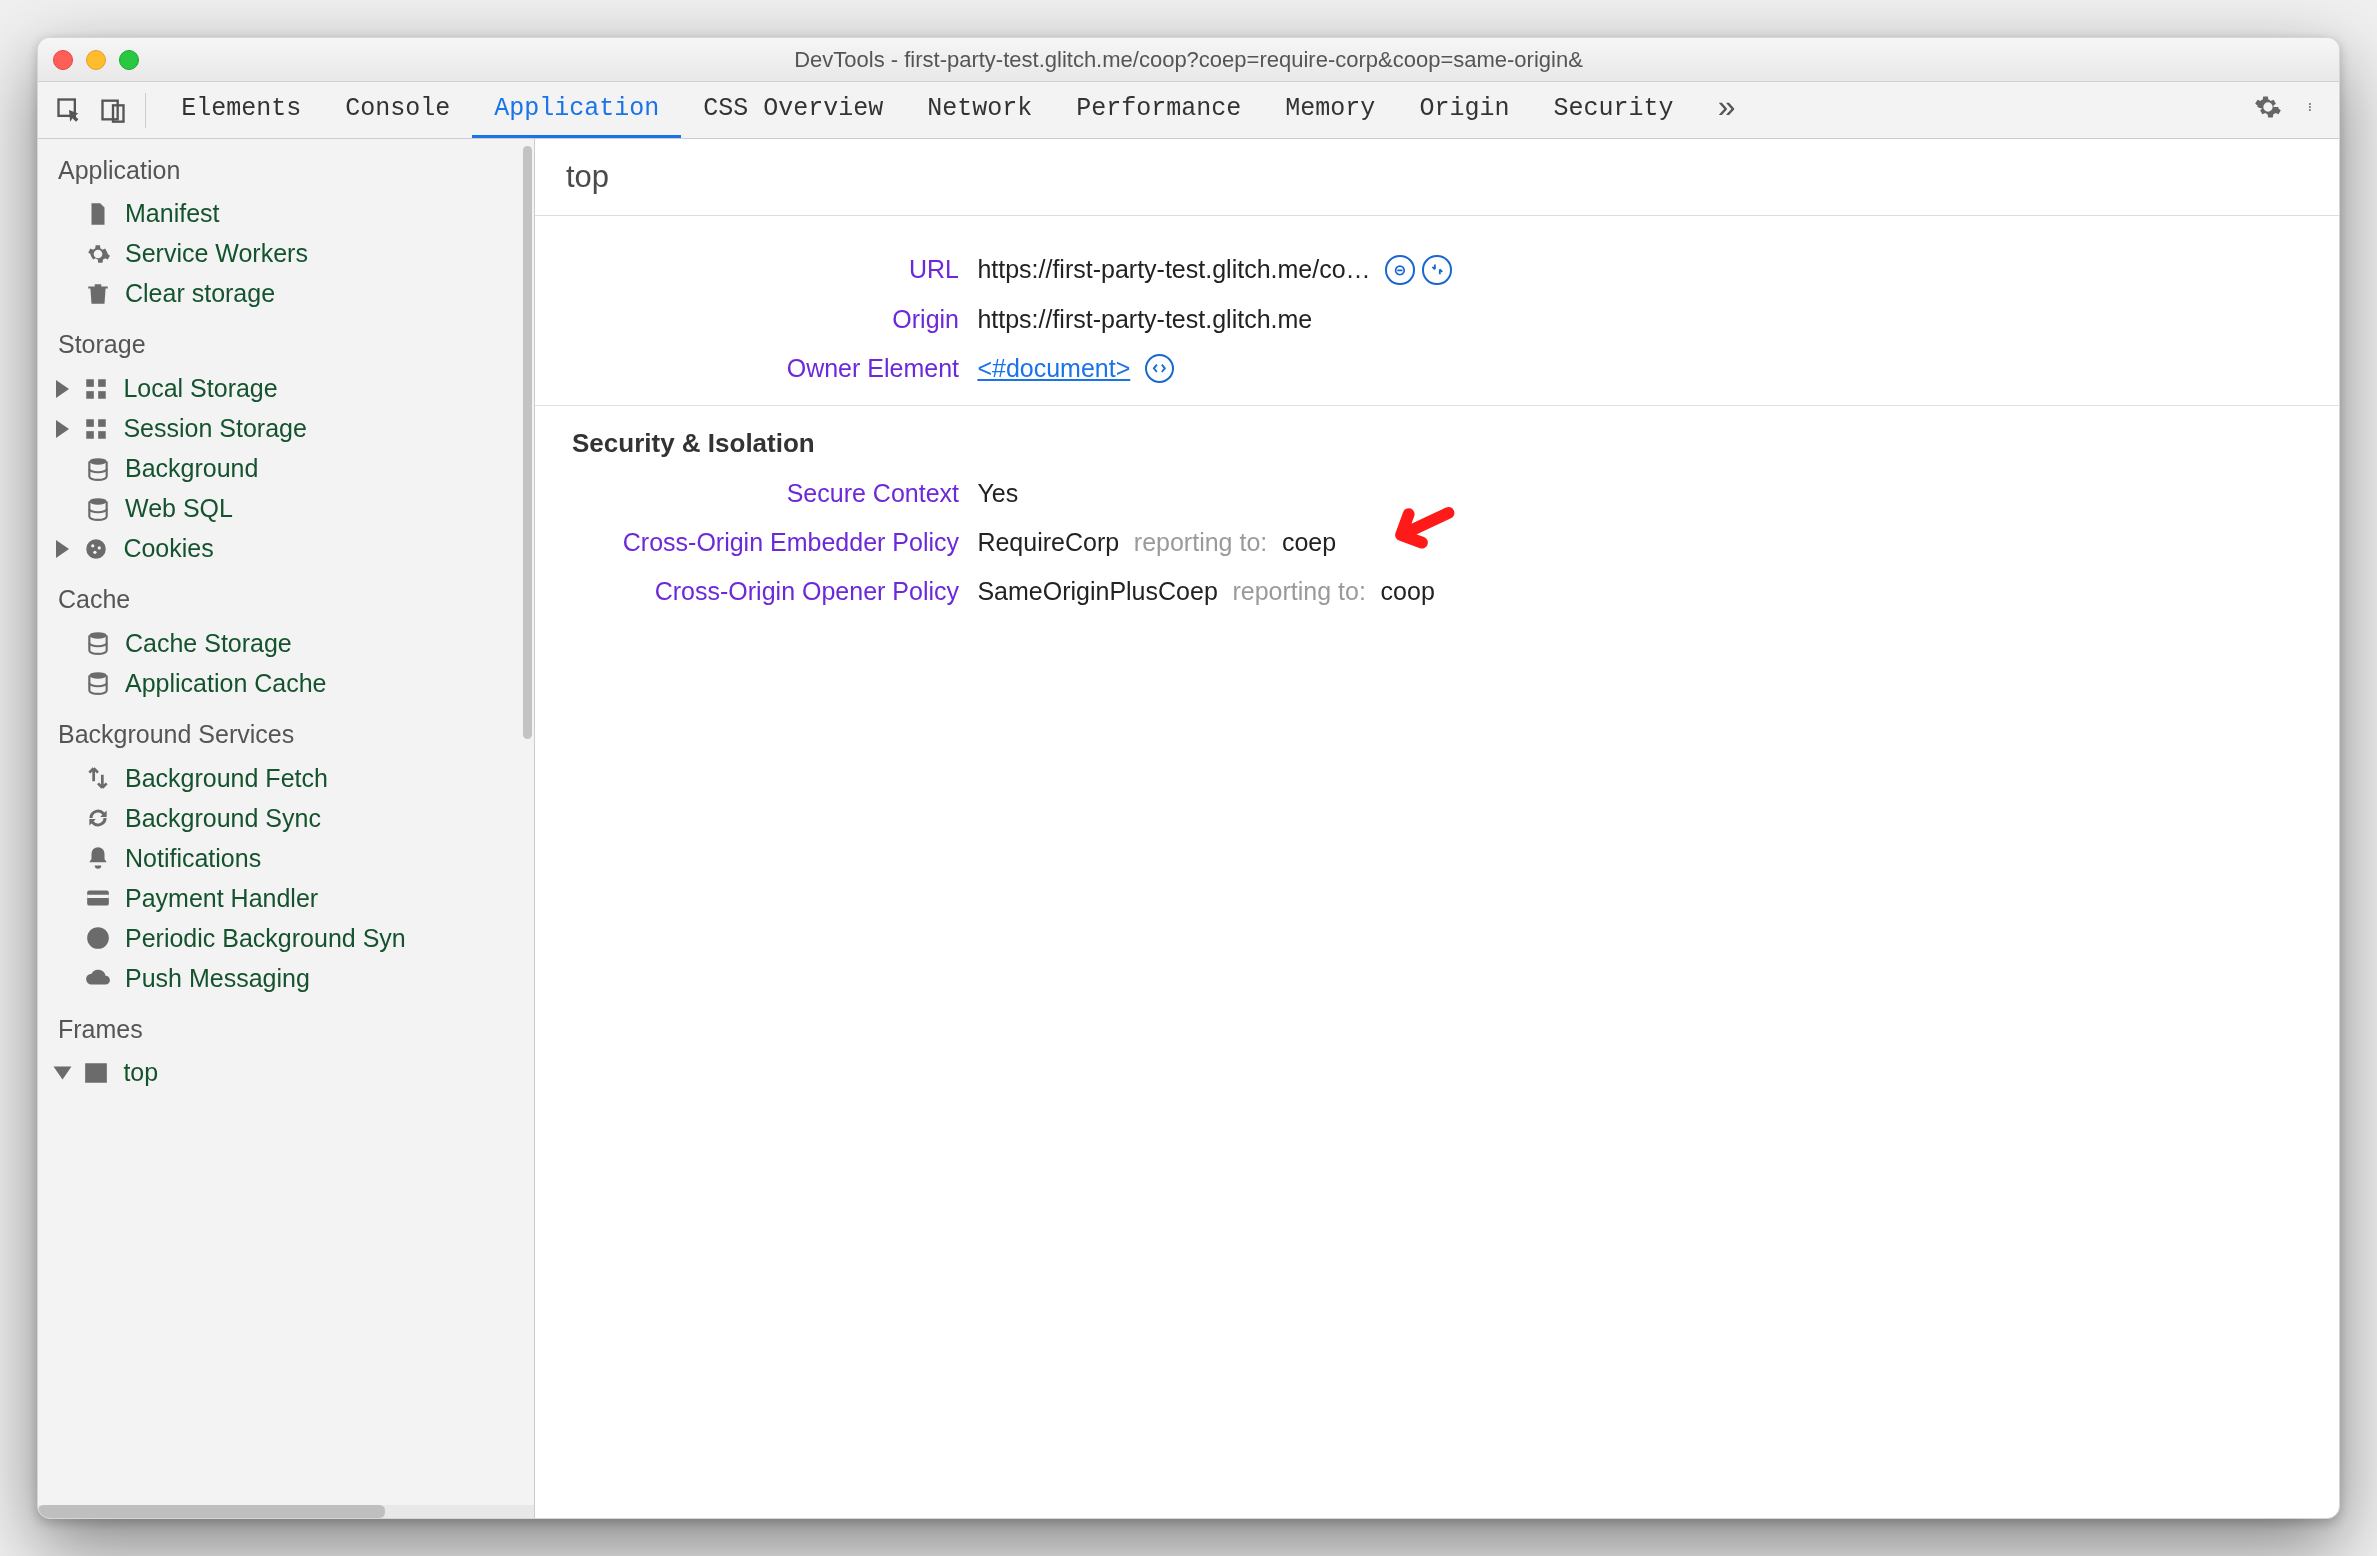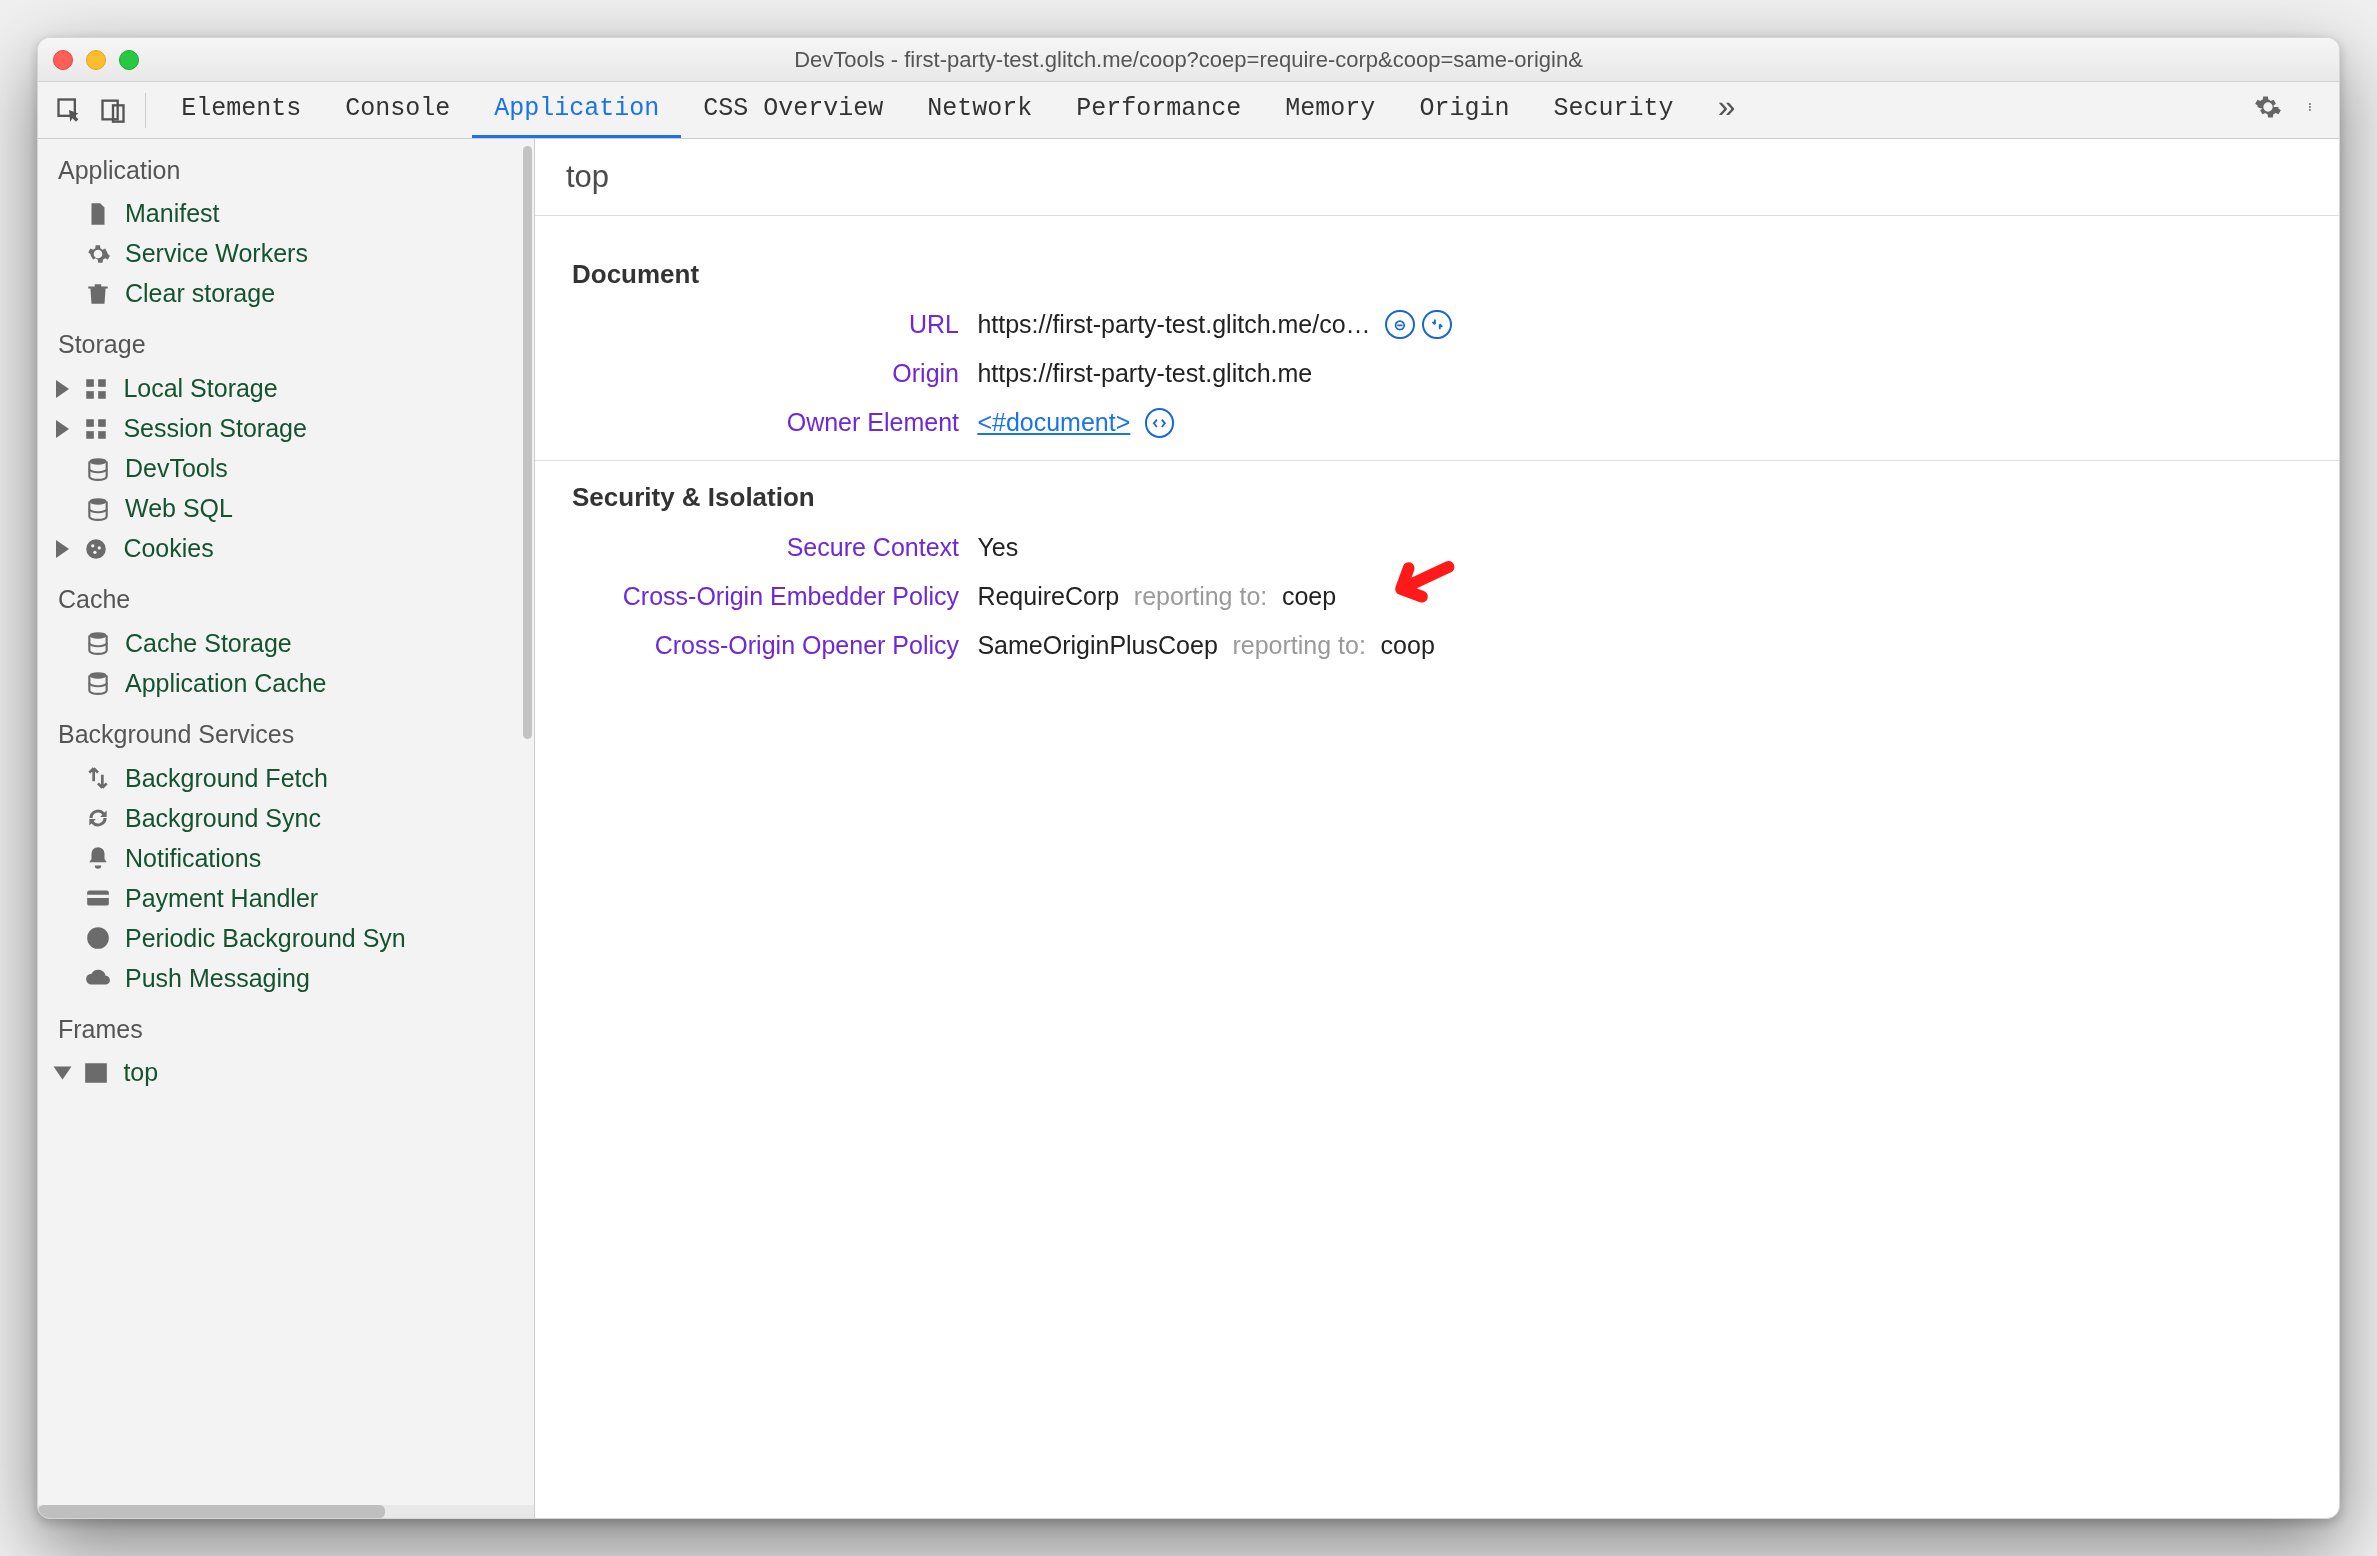--- a/index.html
+++ b/index.html
@@ -240,21 +240,21 @@
               <span>Session Storage</span>
             </li>
             <li>
               <span class="sb-icon">
                 <svg width="26" height="26" viewBox="0 0 24 24" fill="#6b6b6b">
                   <ellipse cx="12" cy="5" rx="8" ry="3"></ellipse>
                   <path d="M4 5v14c0 1.7 3.6 3 8 3s8-1.3 8-3V5" fill="none" stroke="#6b6b6b" stroke-width="2"></path>
                   <path d="M4 12c0 1.7 3.6 3 8 3s8-1.3 8-3" fill="none" stroke="#6b6b6b" stroke-width="2"></path>
                 </svg>
               </span>
-              <span>DevTools</span>
+              <span>Background</span>
             </li>
             <li>
               <span class="sb-icon">
                 <svg width="26" height="26" viewBox="0 0 24 24" fill="#6b6b6b">
                   <ellipse cx="12" cy="5" rx="8" ry="3"></ellipse>
                   <path d="M4 5v14c0 1.7 3.6 3 8 3s8-1.3 8-3V5" fill="none" stroke="#6b6b6b" stroke-width="2"></path>
                   <path d="M4 12c0 1.7 3.6 3 8 3s8-1.3 8-3" fill="none" stroke="#6b6b6b" stroke-width="2"></path>
                 </svg>
               </span>
               <span>Web SQL</span>
@@ -369,21 +369,20 @@
           </ul>
         </div>
         <div class="sidebar-bottom-scroll">
           <div class="hthumb"></div>
         </div>
       </div>
 
     <div class="main">
       <div class="main-head">top</div>
       <div class="main-body rel">
-        <div class="section-title">Document</div>
 
         <div class="kv">
           <div class="label">URL</div>
           <div class="val">
             <span>https://first-party-test.glitch.me/co…</span>
             <span class="inline-icons">
               <span class="circle-icon">⊝</span>
               <span class="circle-icon">
                 <svg viewBox="0 0 24 24" width="14.7" height="14.7" fill="none" stroke="#1967d2" stroke-width="3">
                     <path d="M8 4v8M8 12l-4-4M16 20v-8M16 12l4 4"></path>

